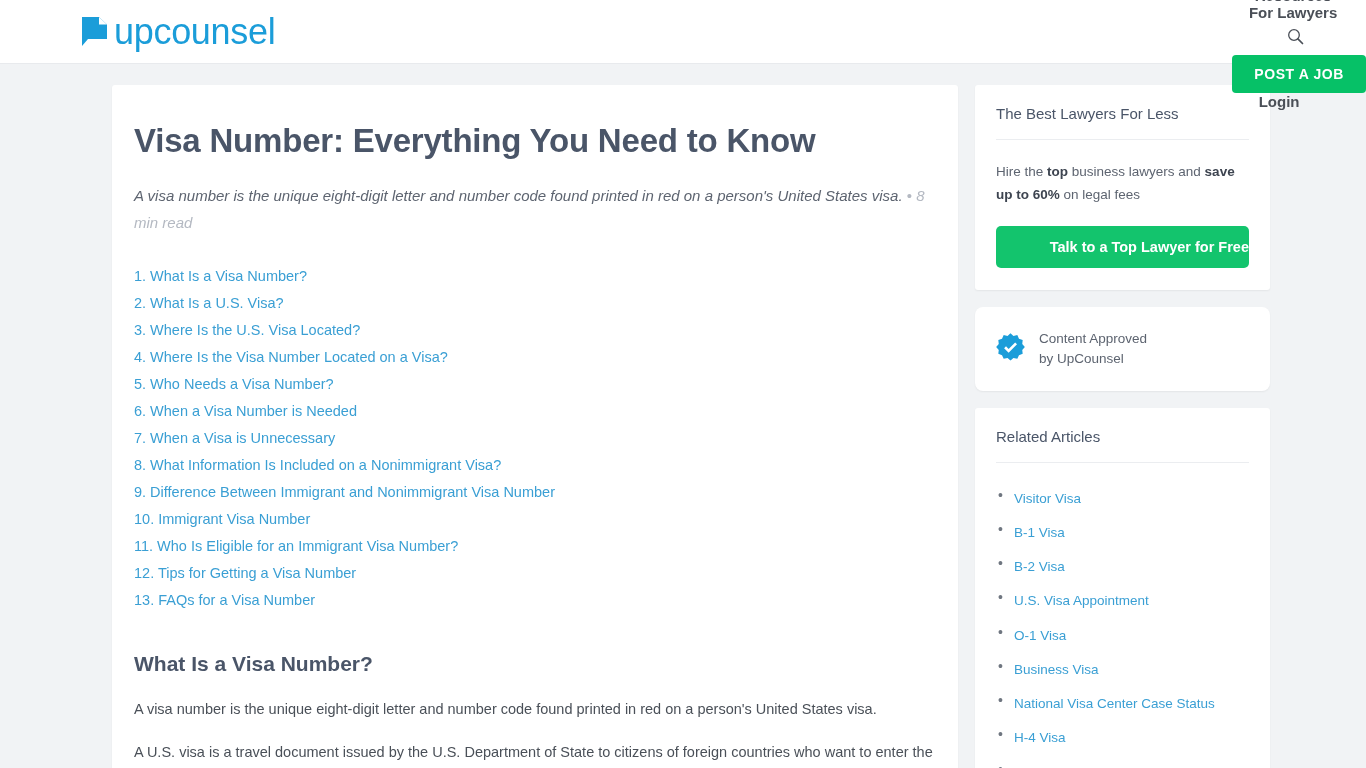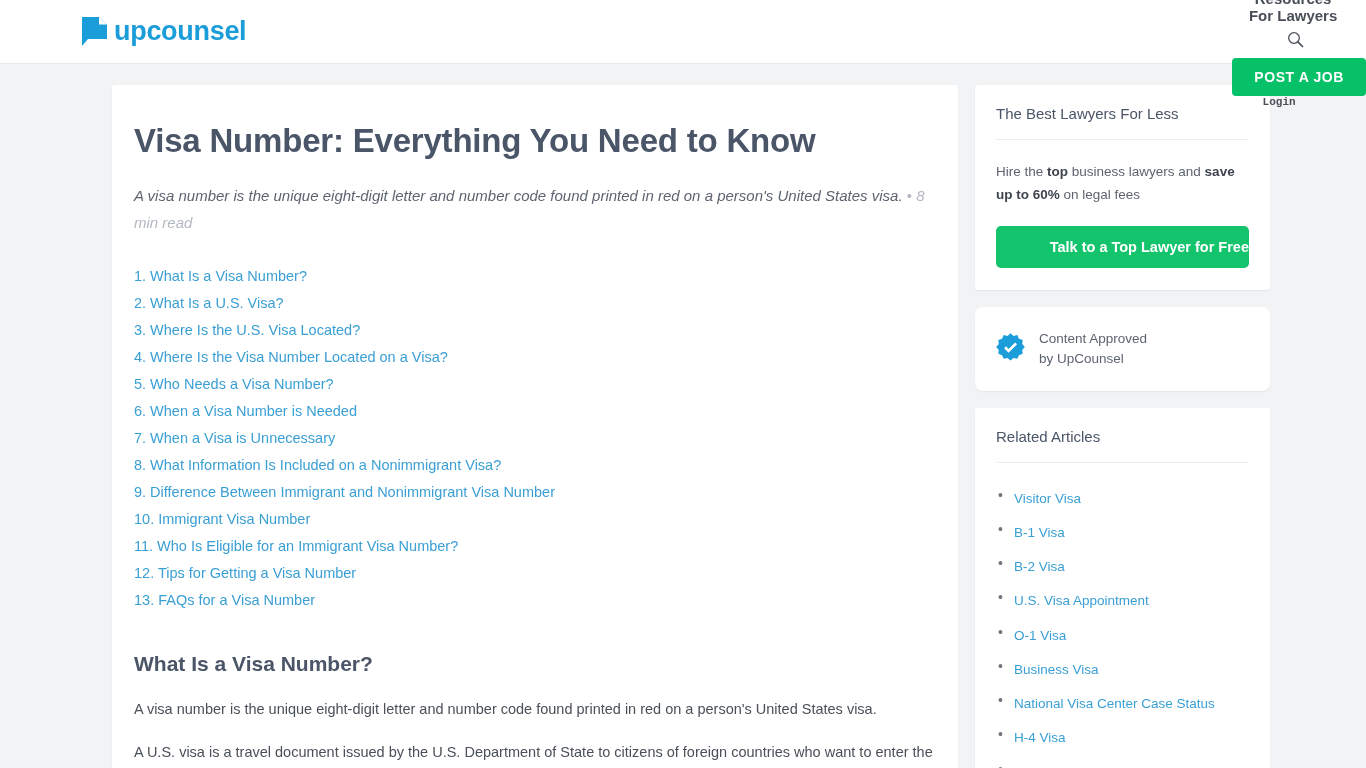--- a/index.html
+++ b/index.html
@@ -21,23 +21,23 @@
   }
   .logo-wrap {
     display: flex;
     align-items: center;
     margin-left: 82px;
     gap: 7px;
     text-decoration: none;
   }
   .logo-mark { width: 25px; height: 29px; display: block; }
   .logo-text {
-    font-size: 27px;
+    font-size: 36px;
     color: #1b9dd9;
-    font-weight: 700;
+    font-weight: 400;
     letter-spacing: -0.3px;
     line-height: 1;
   }
 
   .main-nav {
     margin-left: auto;
     display: flex;
     align-items: center;
     gap: 0px;
     flex-direction: column;
@@ -63,28 +63,27 @@
     font-weight: bold;
     letter-spacing: 0.6px;
     border: none;
     border-radius: 4px;
     padding: 11px 22px;
     margin-left: 12px;
     cursor: pointer;
     font-family: "Liberation Sans", sans-serif;
   }
   .login-link {
-    font-size: 11px;
+    font-size: 15px;
     font-weight: bold;
     color: #4a4f57;
     text-decoration: none;
     padding: 0 20px 0 22px;
     margin-right: 30px;
     white-space: nowrap;
-    font-family: Liberation Mono, monospace;
   }
 
   
   .page {
     display: flex;
     align-items: flex-start;
     padding: 21px 0 0 0;
     gap: 17px;
     padding-left: 112px;
   }

